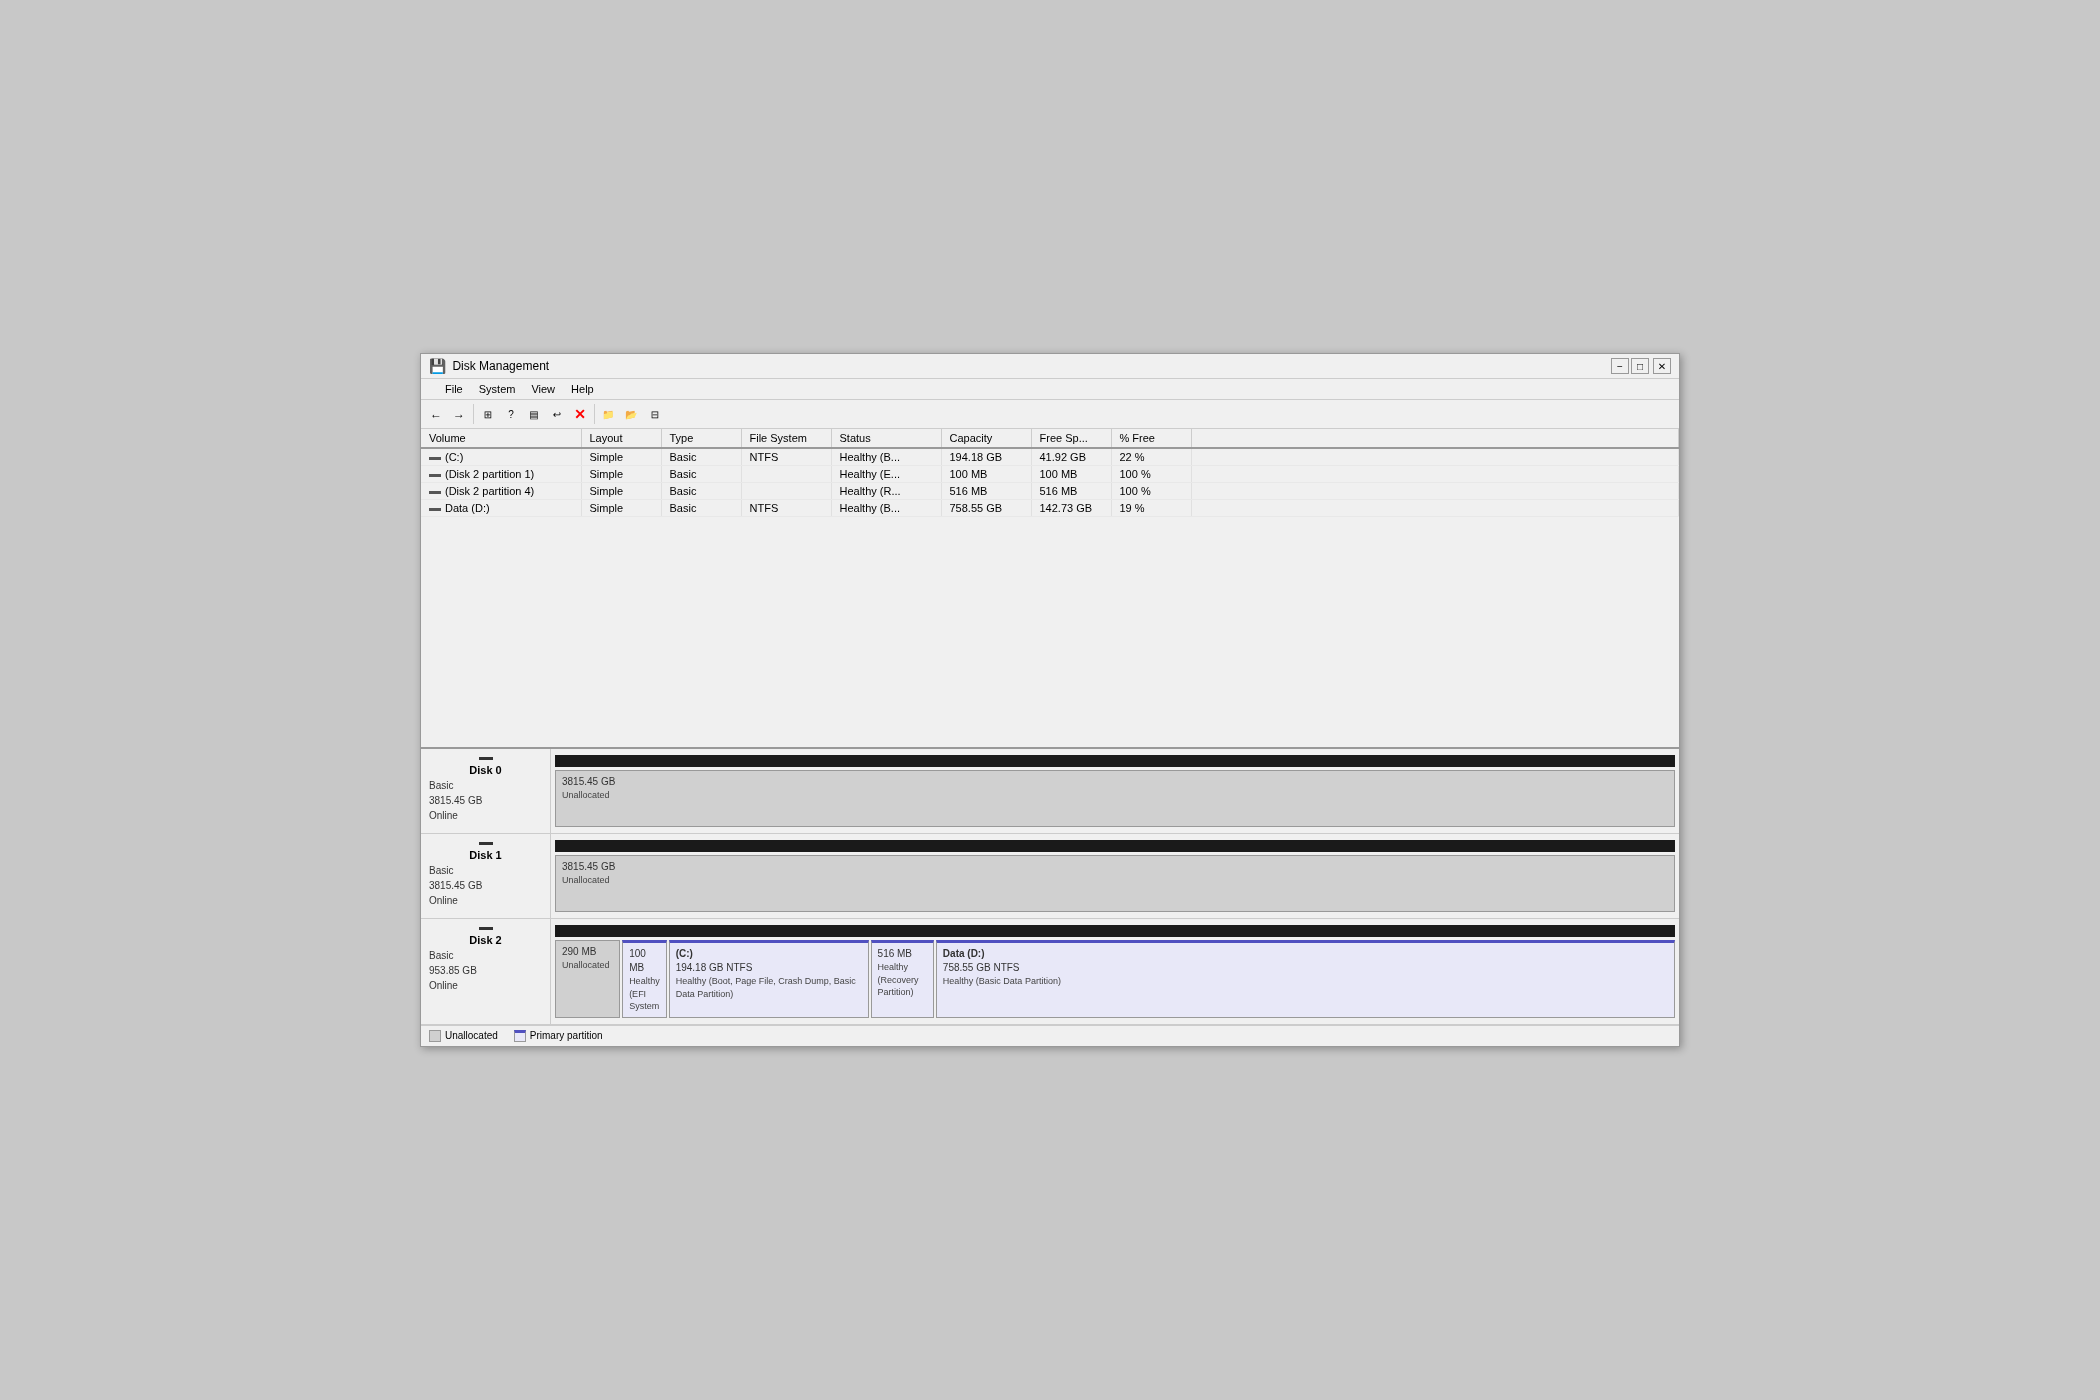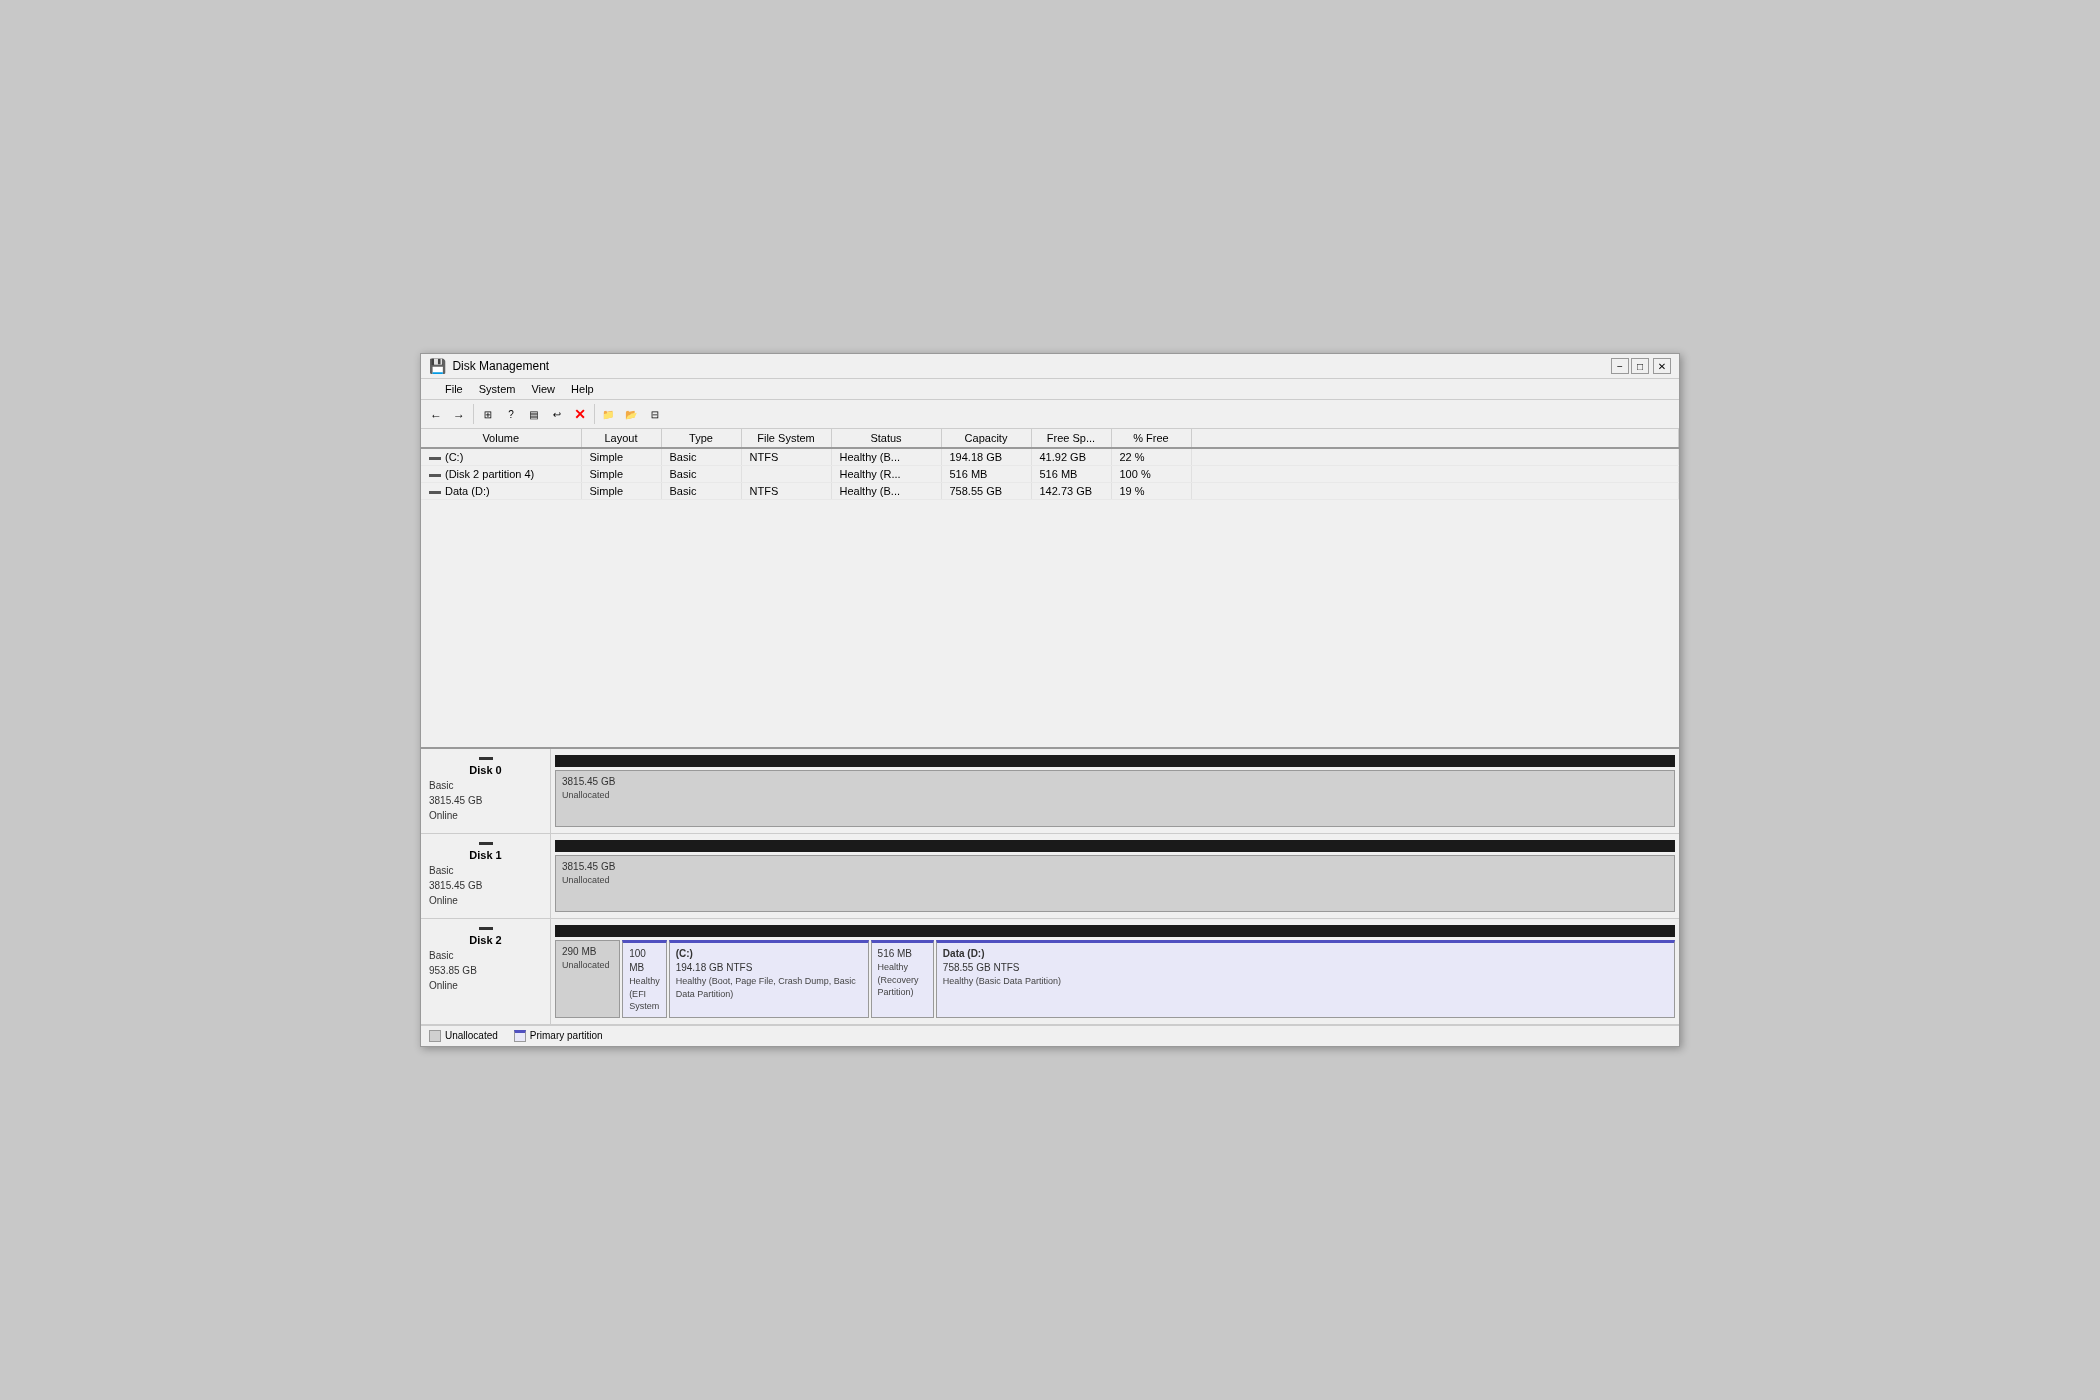--- a/index.html
+++ b/index.html
@@ -94,21 +94,21 @@
     .volume-table {
       width: 100%;
       border-collapse: collapse;
       font-size: 11px;
     }
     .volume-table th {
       background: #f0f0f0;
       border-right: 1px solid #ccc;
       border-bottom: 2px solid #999;
       padding: 3px 8px;
-      text-align: center;
+      text-align: left;
       font-weight: normal;
       white-space: nowrap;
     }
     .volume-table td {
       border-right: 1px solid #e0e0e0;
       border-bottom: 1px solid #e8e8e8;
       padding: 2px 8px;
       white-space: nowrap;
     }
     .table-section {
@@ -288,20 +288,31 @@
     <td>Simple</td>
     <td>Basic</td>
     <td>NTFS</td>
     <td>Healthy (B...</td>
     <td>194.18 GB</td>
     <td>41.92 GB</td>
     <td>22 %</td>
     <td></td>
   </tr>
             <tr>
+    <td><span style="display:inline-block;width:12px;height:3px;background:#555;vertical-align:middle;margin-right:4px;"></span>(Disk 2 partition 1)</td>
+    <td>Simple</td>
+    <td>Basic</td>
+    <td></td>
+    <td>Healthy (E...</td>
+    <td>100 MB</td>
+    <td>100 MB</td>
+    <td>100 %</td>
+    <td></td>
+  </tr>
+            <tr>
     <td><span style="display:inline-block;width:12px;height:3px;background:#555;vertical-align:middle;margin-right:4px;"></span>(Disk 2 partition 4)</td>
     <td>Simple</td>
     <td>Basic</td>
     <td></td>
     <td>Healthy (R...</td>
     <td>516 MB</td>
     <td>516 MB</td>
     <td>100 %</td>
     <td></td>
   </tr>

